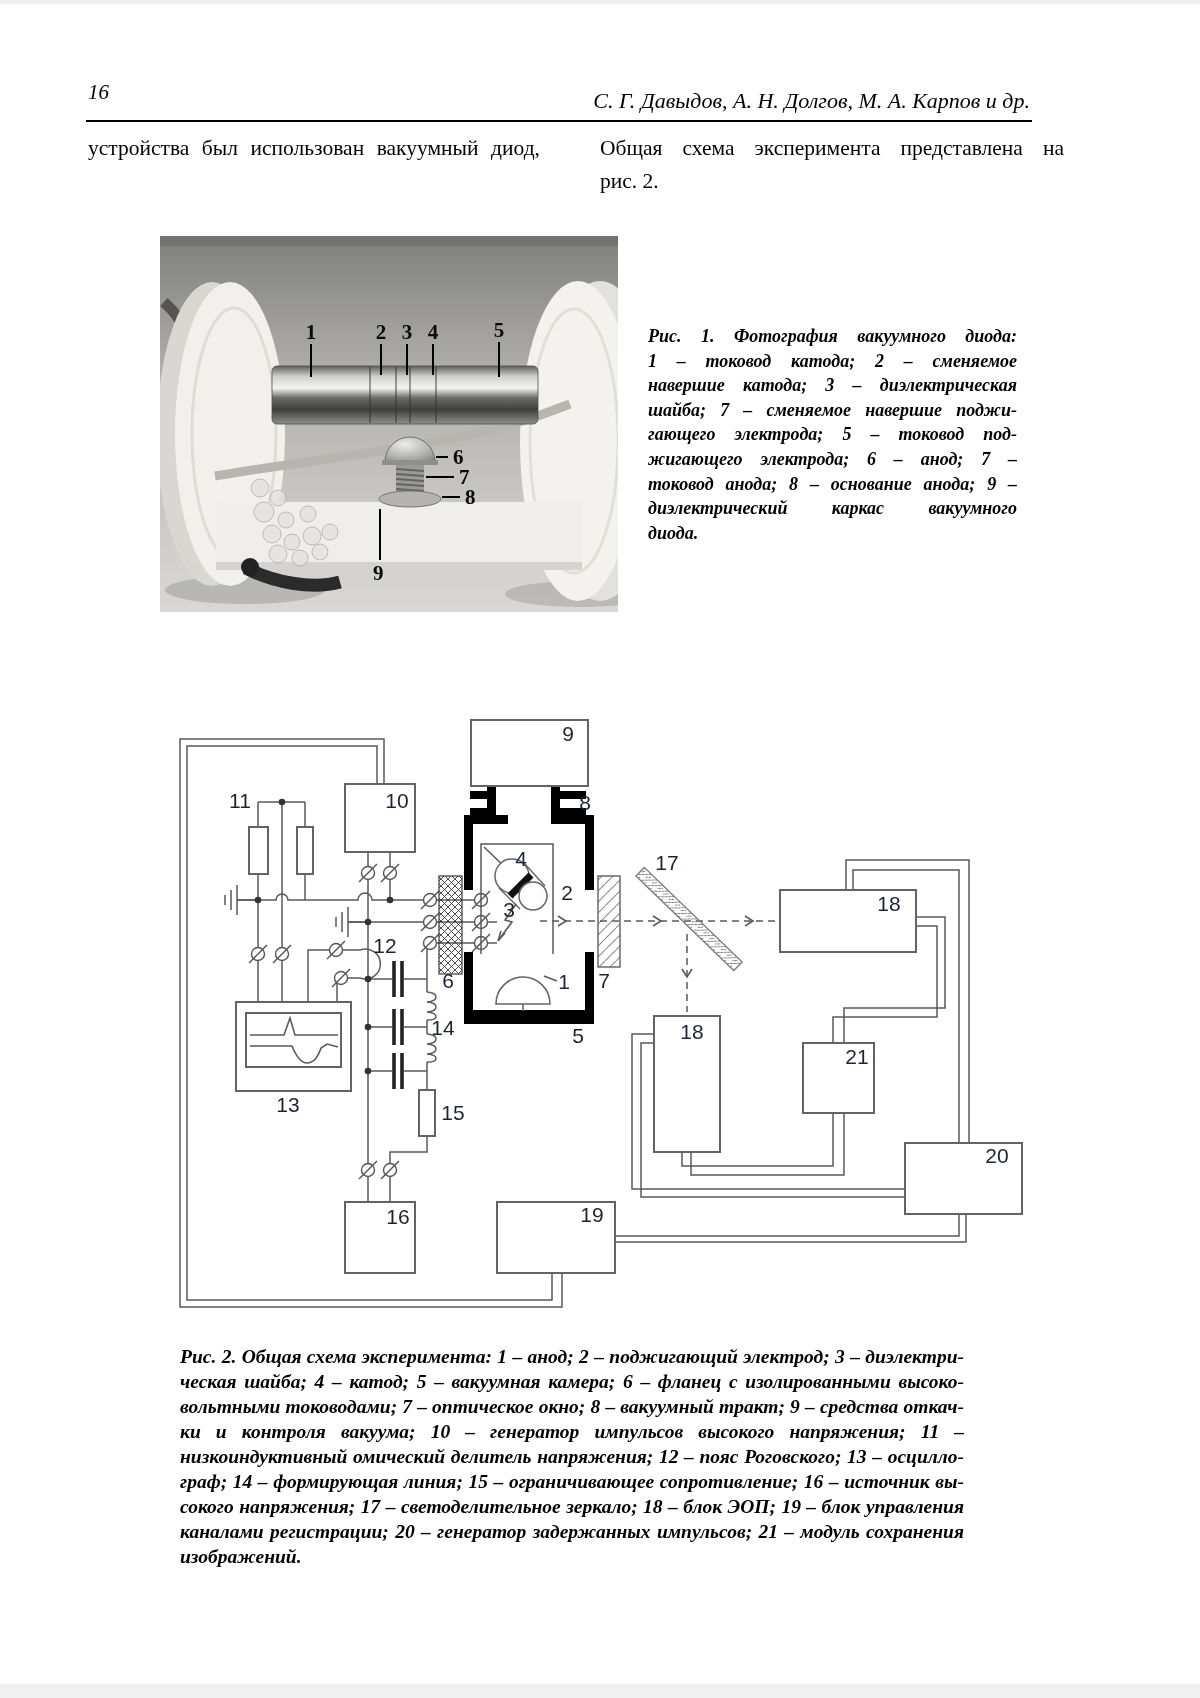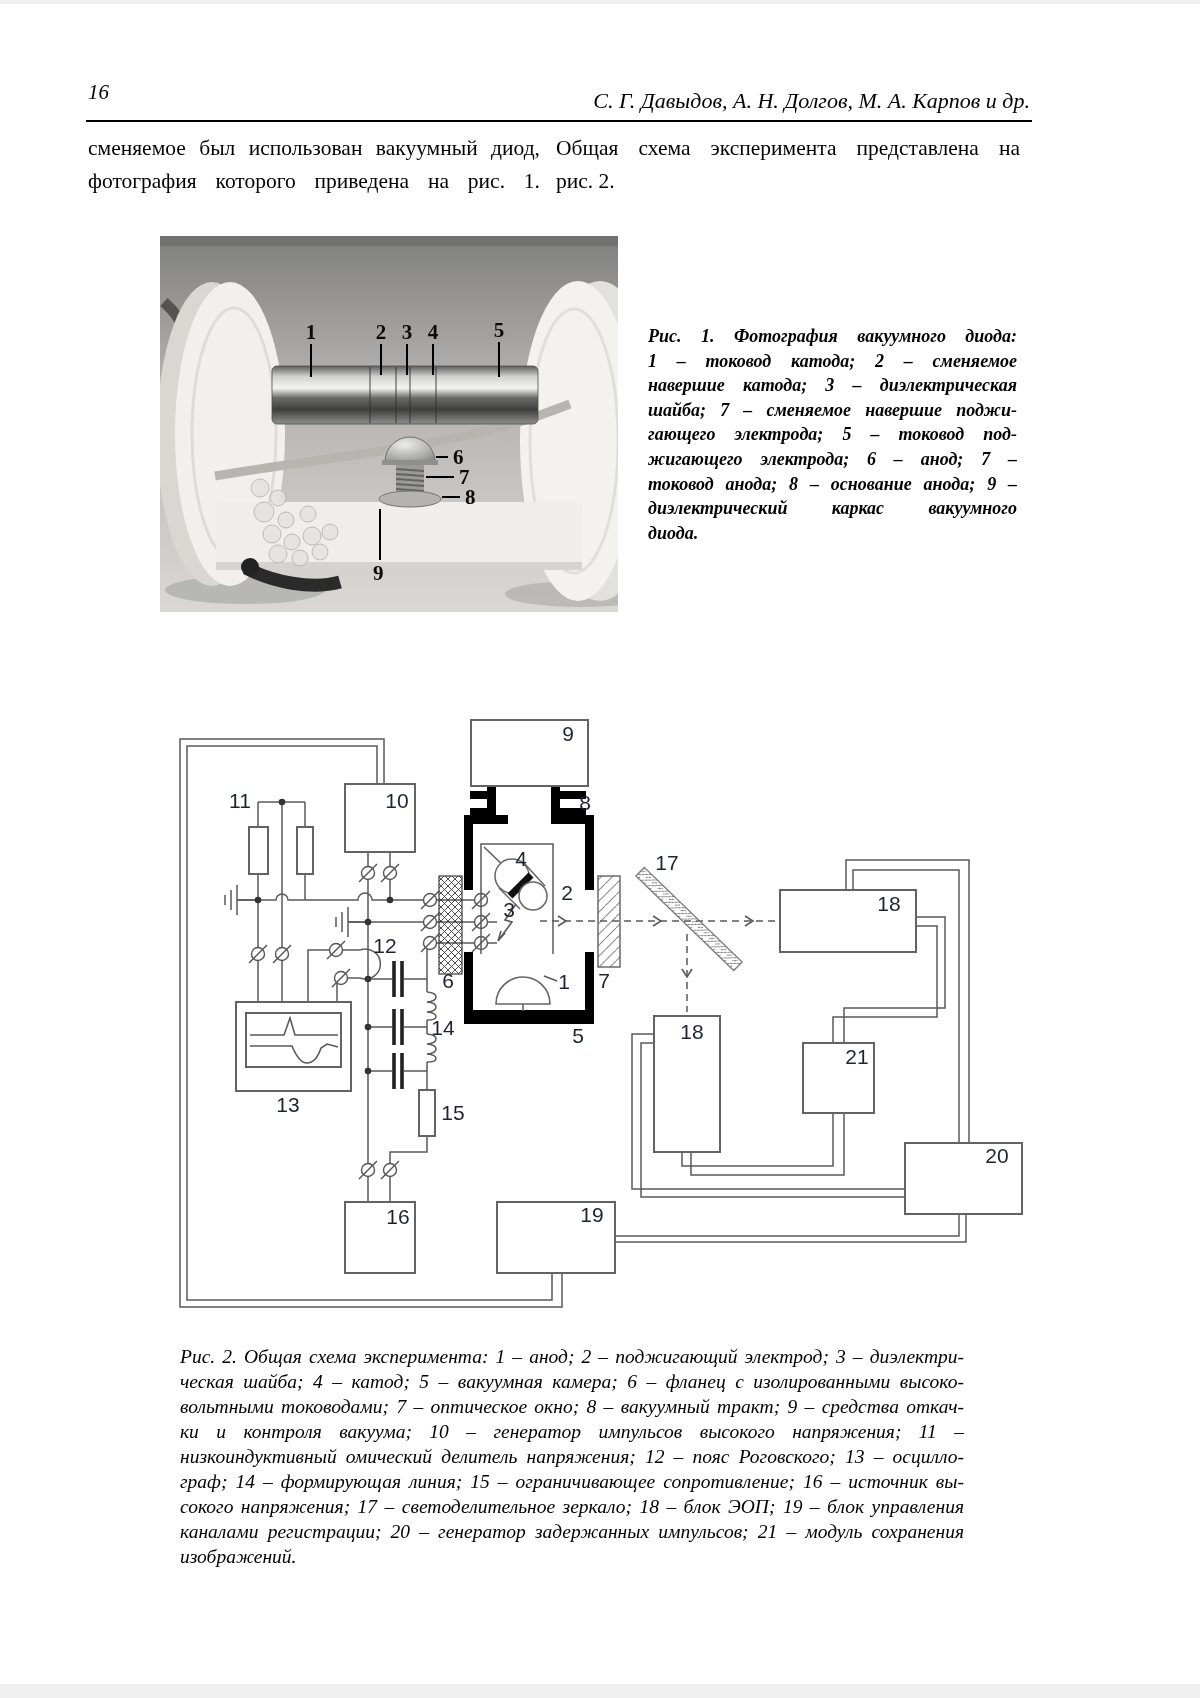--- a/index.html
+++ b/index.html
@@ -6,27 +6,27 @@
   .page{position:relative;width:1200px;height:1680px;background:#ffffff;margin:4px auto;
         font-family:"Liberation Serif","DejaVu Serif",serif;color:#000;overflow:hidden;}
   .abs{position:absolute;}
   .pageno{left:88px;top:76px;font-style:italic;font-size:21px;}
   .authors{left:0;top:84px;width:1030px;text-align:right;font-style:italic;font-size:22px;}
   .rule{left:86px;top:116px;width:946px;height:2px;background:#000;}
   .col{font-size:21.5px;line-height:33px;}
   .col .jline{text-align:justify;text-align-last:justify;}
   .col .lline{text-align:left;}
   .leftcol{left:88px;top:128px;width:452px;}
-  .rightcol{left:556px;top:128px;width:464px;}
+  .rightcol{left:600px;top:128px;width:464px;}
   .fig1cap{left:648px;top:320px;width:369px;font-size:18px;line-height:24.6px;
            font-weight:700;font-style:italic;}
   .fig1cap .jline{text-align:justify;text-align-last:justify;}
   .fig1cap .lline{text-align:left;}
   .fig2cap{left:180px;top:1340px;width:784px;font-size:19.5px;line-height:25px;
-           font-weight:400;font-style:italic;}
+           font-weight:700;font-style:italic;}
   .fig2cap .jline{text-align:justify;text-align-last:justify;}
   .fig2cap .lline{text-align:left;}
   svg text{font-family:"Liberation Sans","DejaVu Sans",sans-serif;}
   .photoLabel{font-family:"Liberation Serif","DejaVu Serif",serif;font-weight:700;font-size:21px;fill:#0a0a0a;}
   .diaNum{font-size:21px;fill:#1c2433;}
   .box{fill:#ffffff;stroke:#636363;stroke-width:2;}
   .wire{fill:none;stroke:#5a5a5a;stroke-width:1.5;}
   .blk{fill:#000;stroke:none;}
   .dash{fill:none;stroke:#5a5a5a;stroke-width:1.5;stroke-dasharray:7 5;}
   .arr{fill:none;stroke:#5a5a5a;stroke-width:1.6;}
@@ -34,22 +34,21 @@
 </head>
 <body>
 
 <div class="page">
 
   <div class="abs pageno">16</div>
   <div class="abs authors">С. Г. Давыдов, А. Н. Долгов, М. А. Карпов и др.</div>
   <div class="abs rule"></div>
 
   <div class="abs col leftcol">
-    <div class="jline">сменяемое был использован вакуумный диод,</div>
-    <div class="jline">фотография которого приведена на рис. 1.</div>
+    <div class="jline">устройства был использован вакуумный диод,</div>
   </div>
   <div class="abs col rightcol">
     <div class="jline">Общая схема эксперимента представлена на</div>
     <div class="lline">рис. 2.</div>
   </div>
 
   <svg class="abs" style="left:160px;top:232px;" width="458" height="376" viewBox="0 0 458 376">
     <defs>
       <linearGradient id="photoGrad" x1="0" y1="0" x2="0" y2="1">
         <stop offset="0" stop-color="#7f7f7d"></stop>

